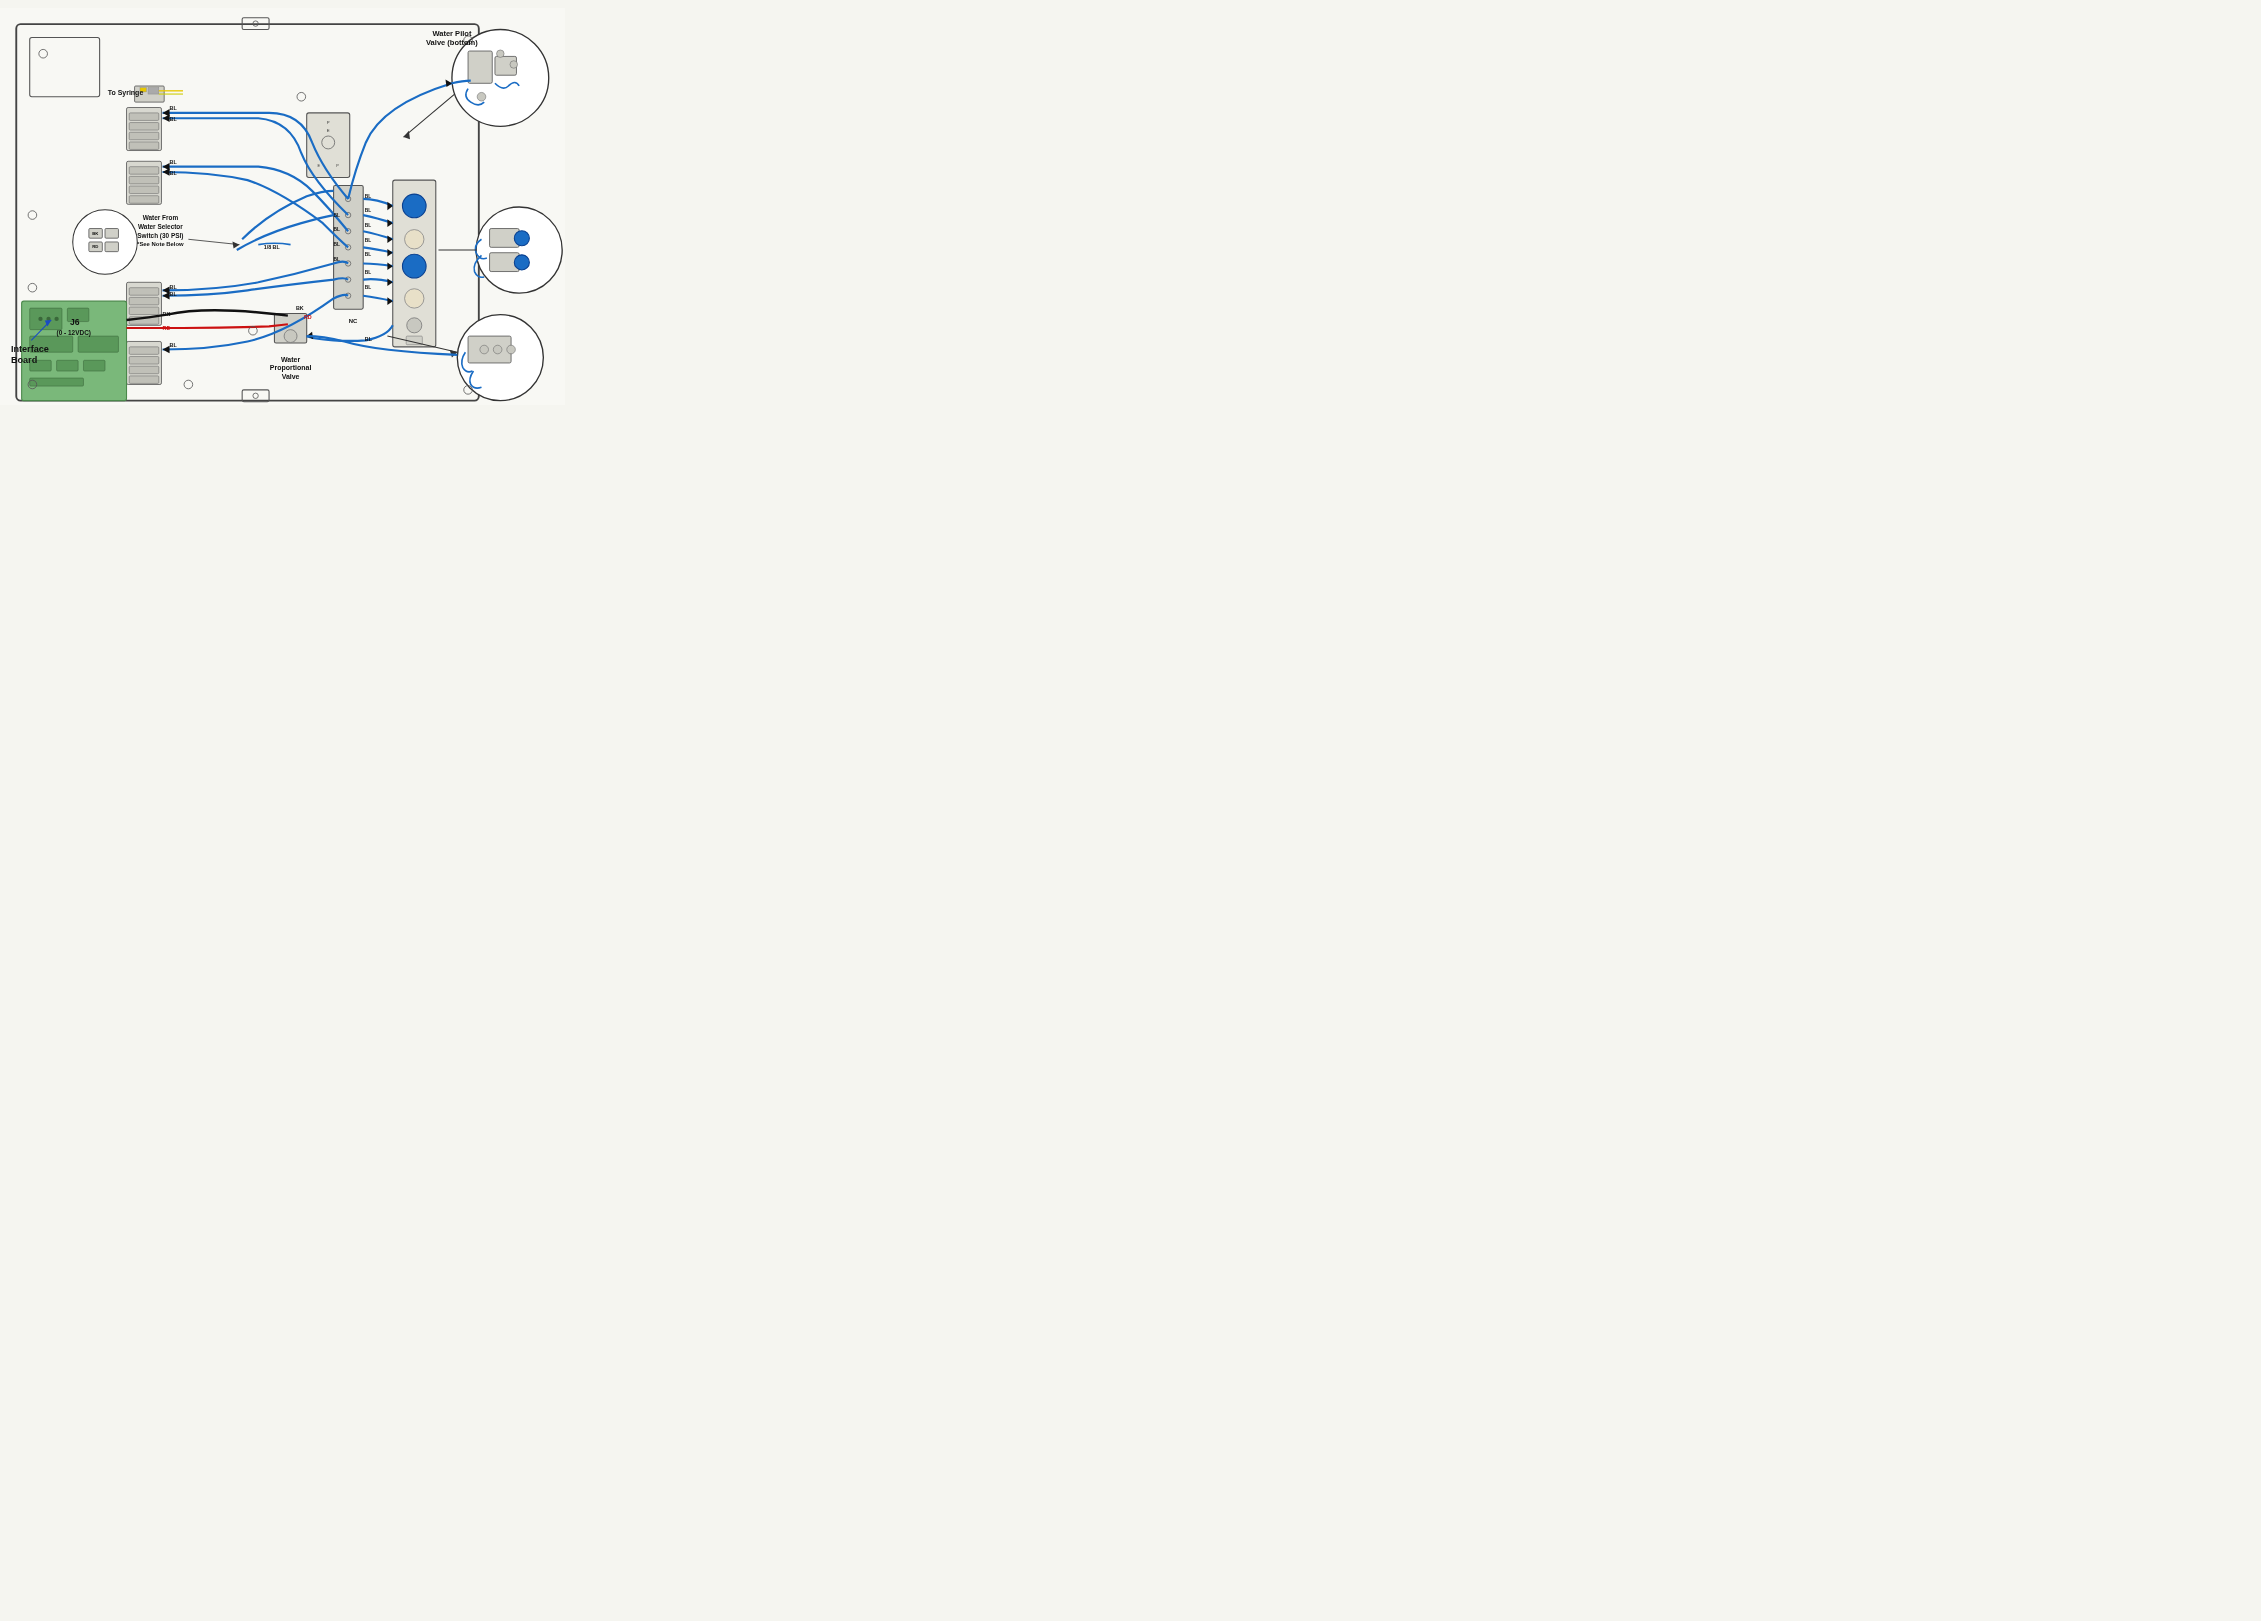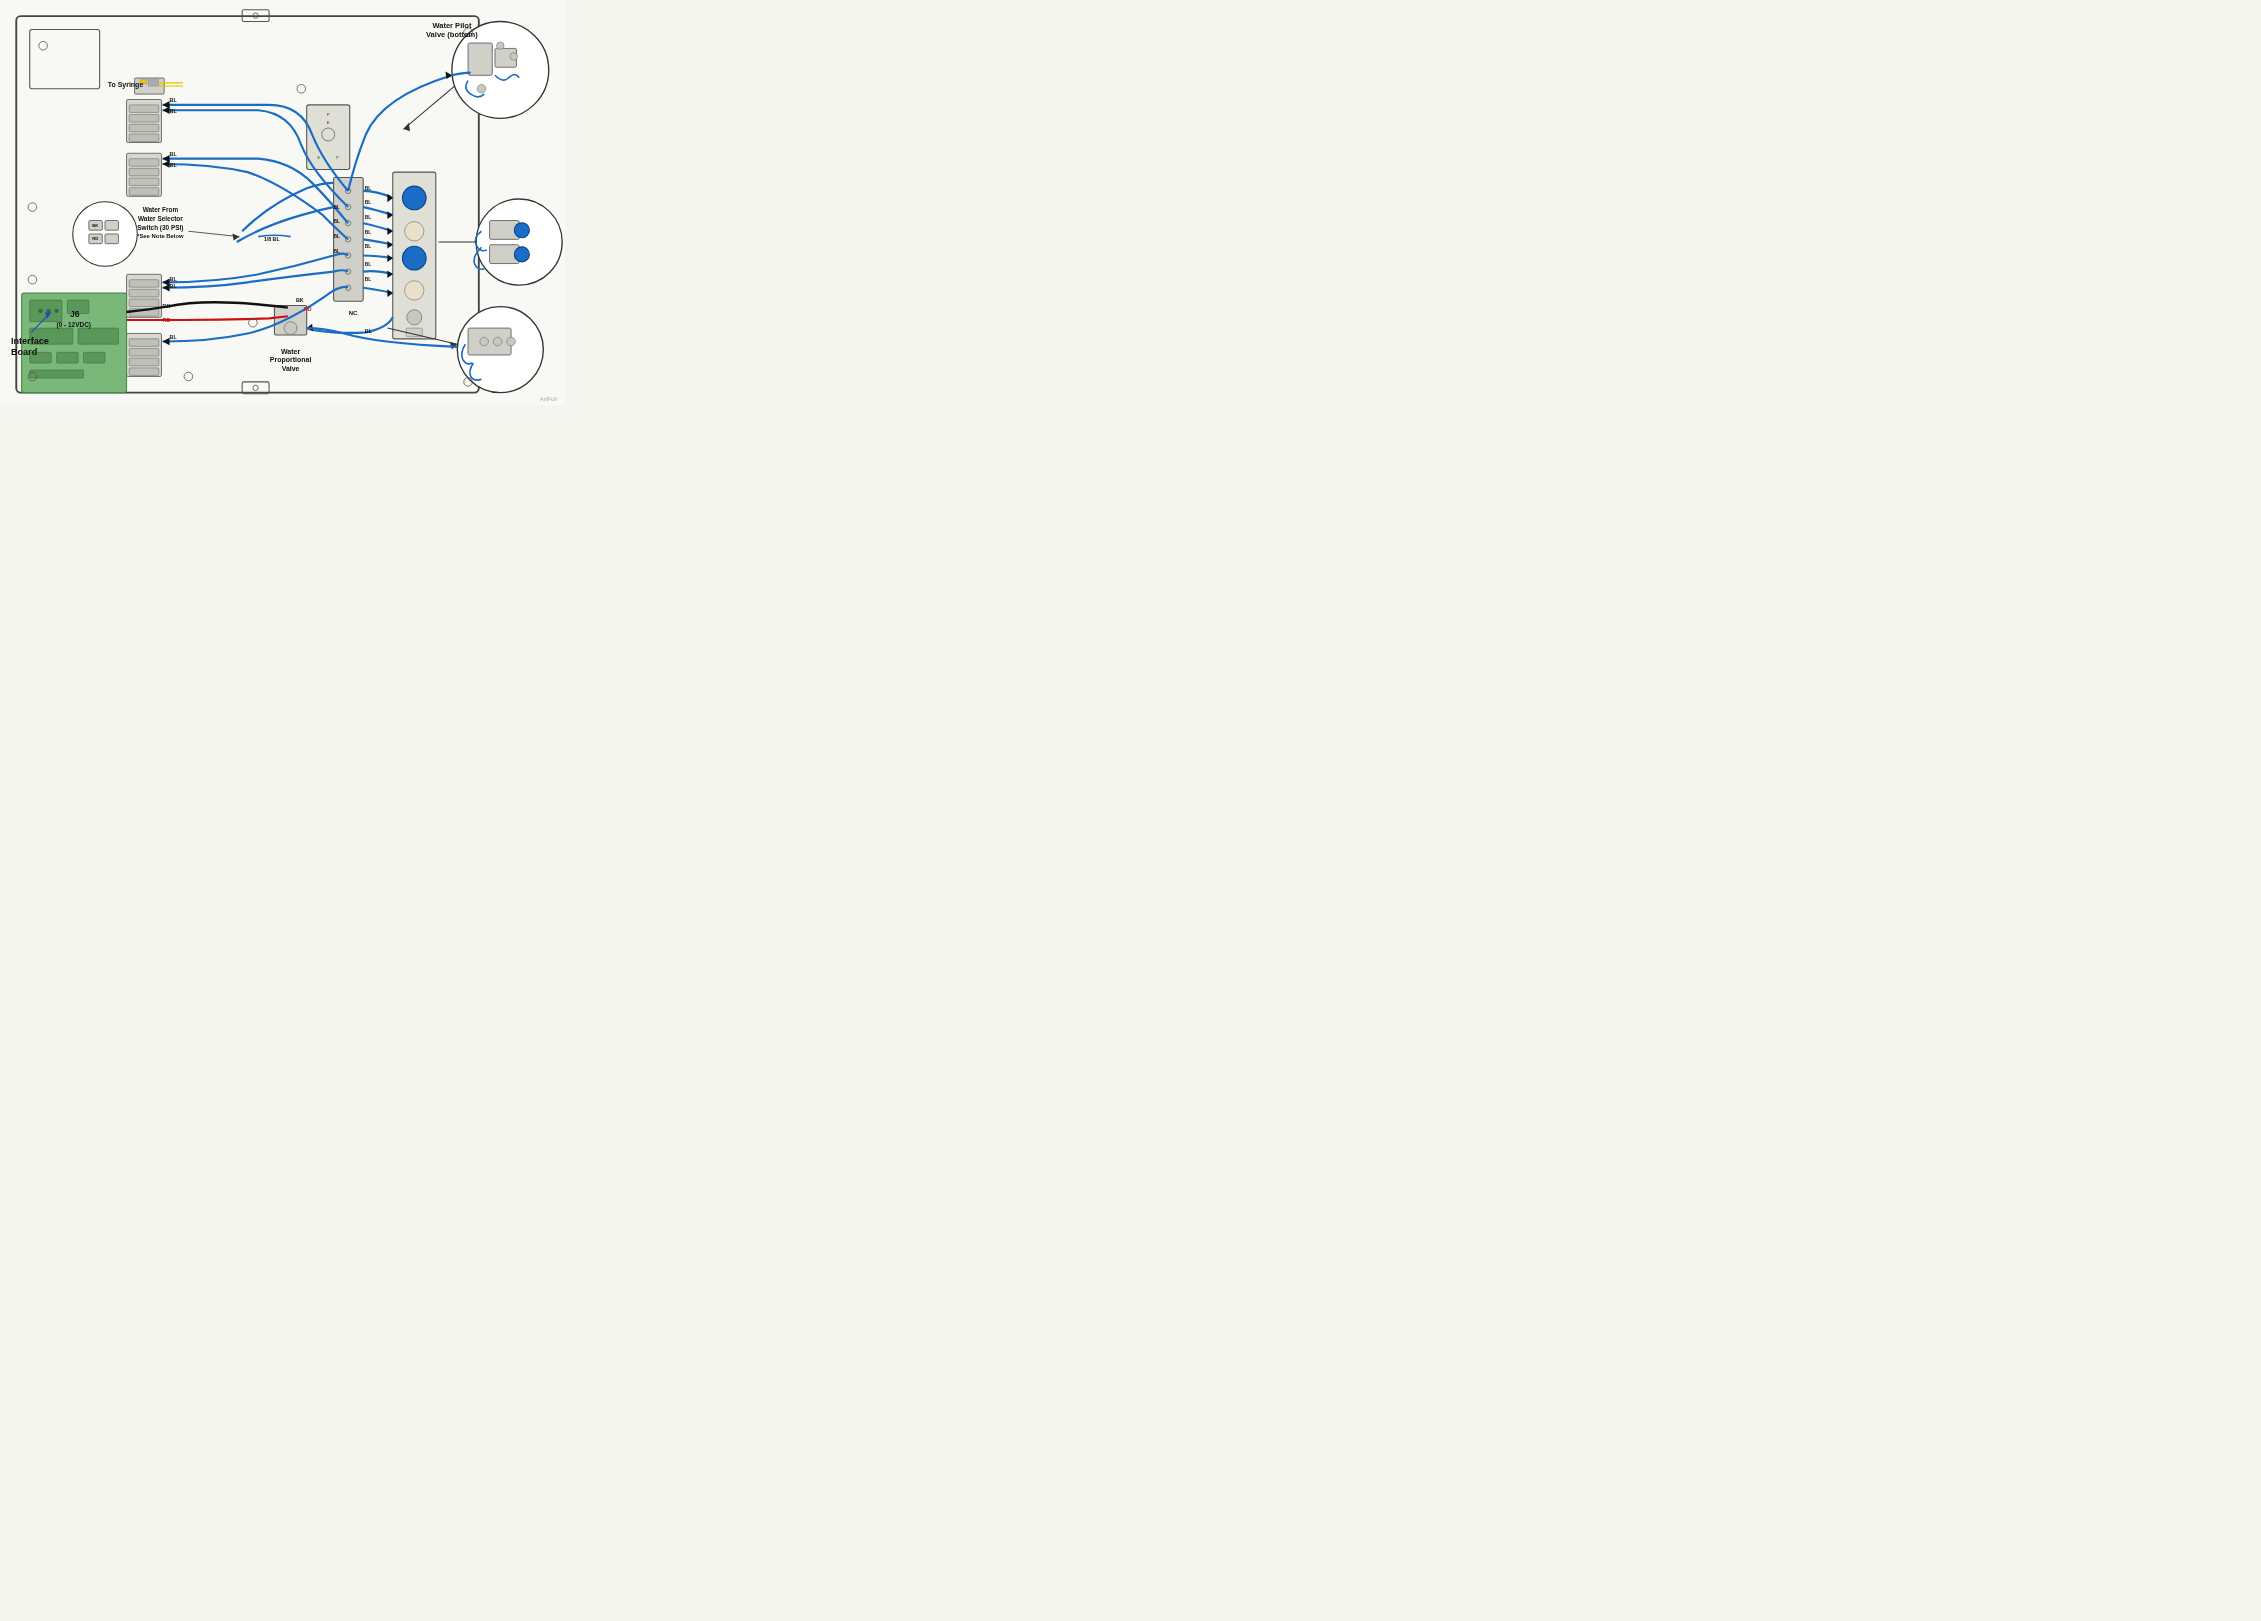--- a/index.html
+++ b/index.html
@@ -9,20 +9,21 @@
       width: 565px;
       height: 405px;
       overflow: hidden;
       position: relative;
     }
     .main-container {
       width: 565px;
       height: 405px;
       position: relative;
       background: #f8f8f4;
+      margin-top: 8px;
     }
     .diagram-svg {
       width: 100%;
       height: 100%;
     }
   </style>
 </head>
 <body>
 
 <div class="main-container">

